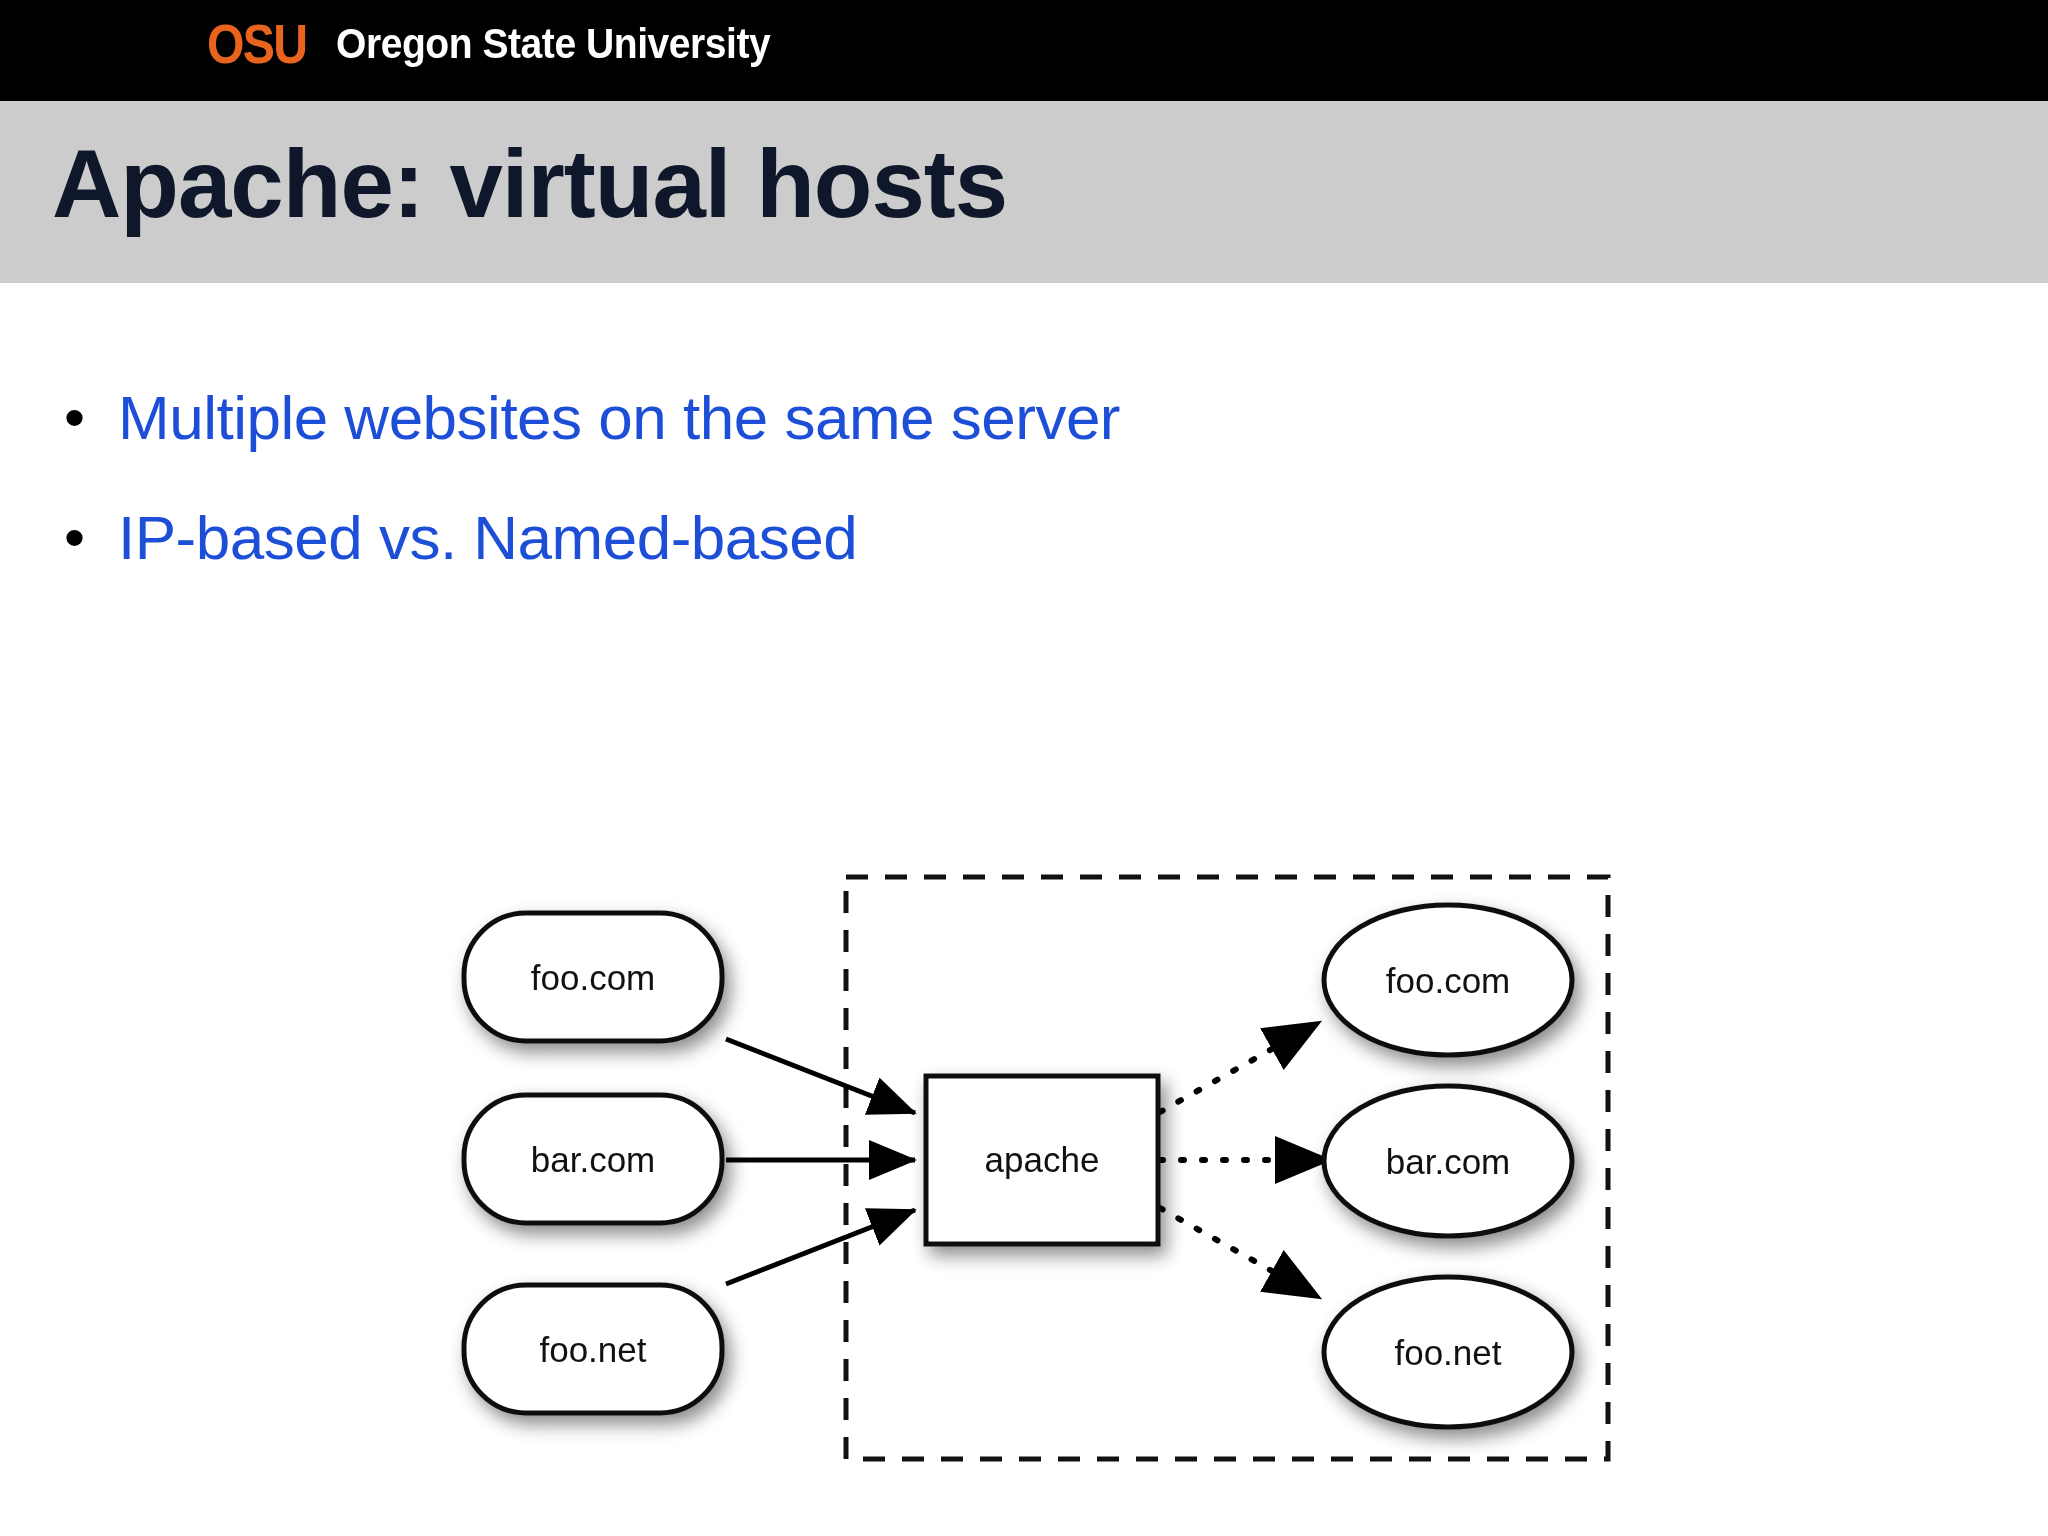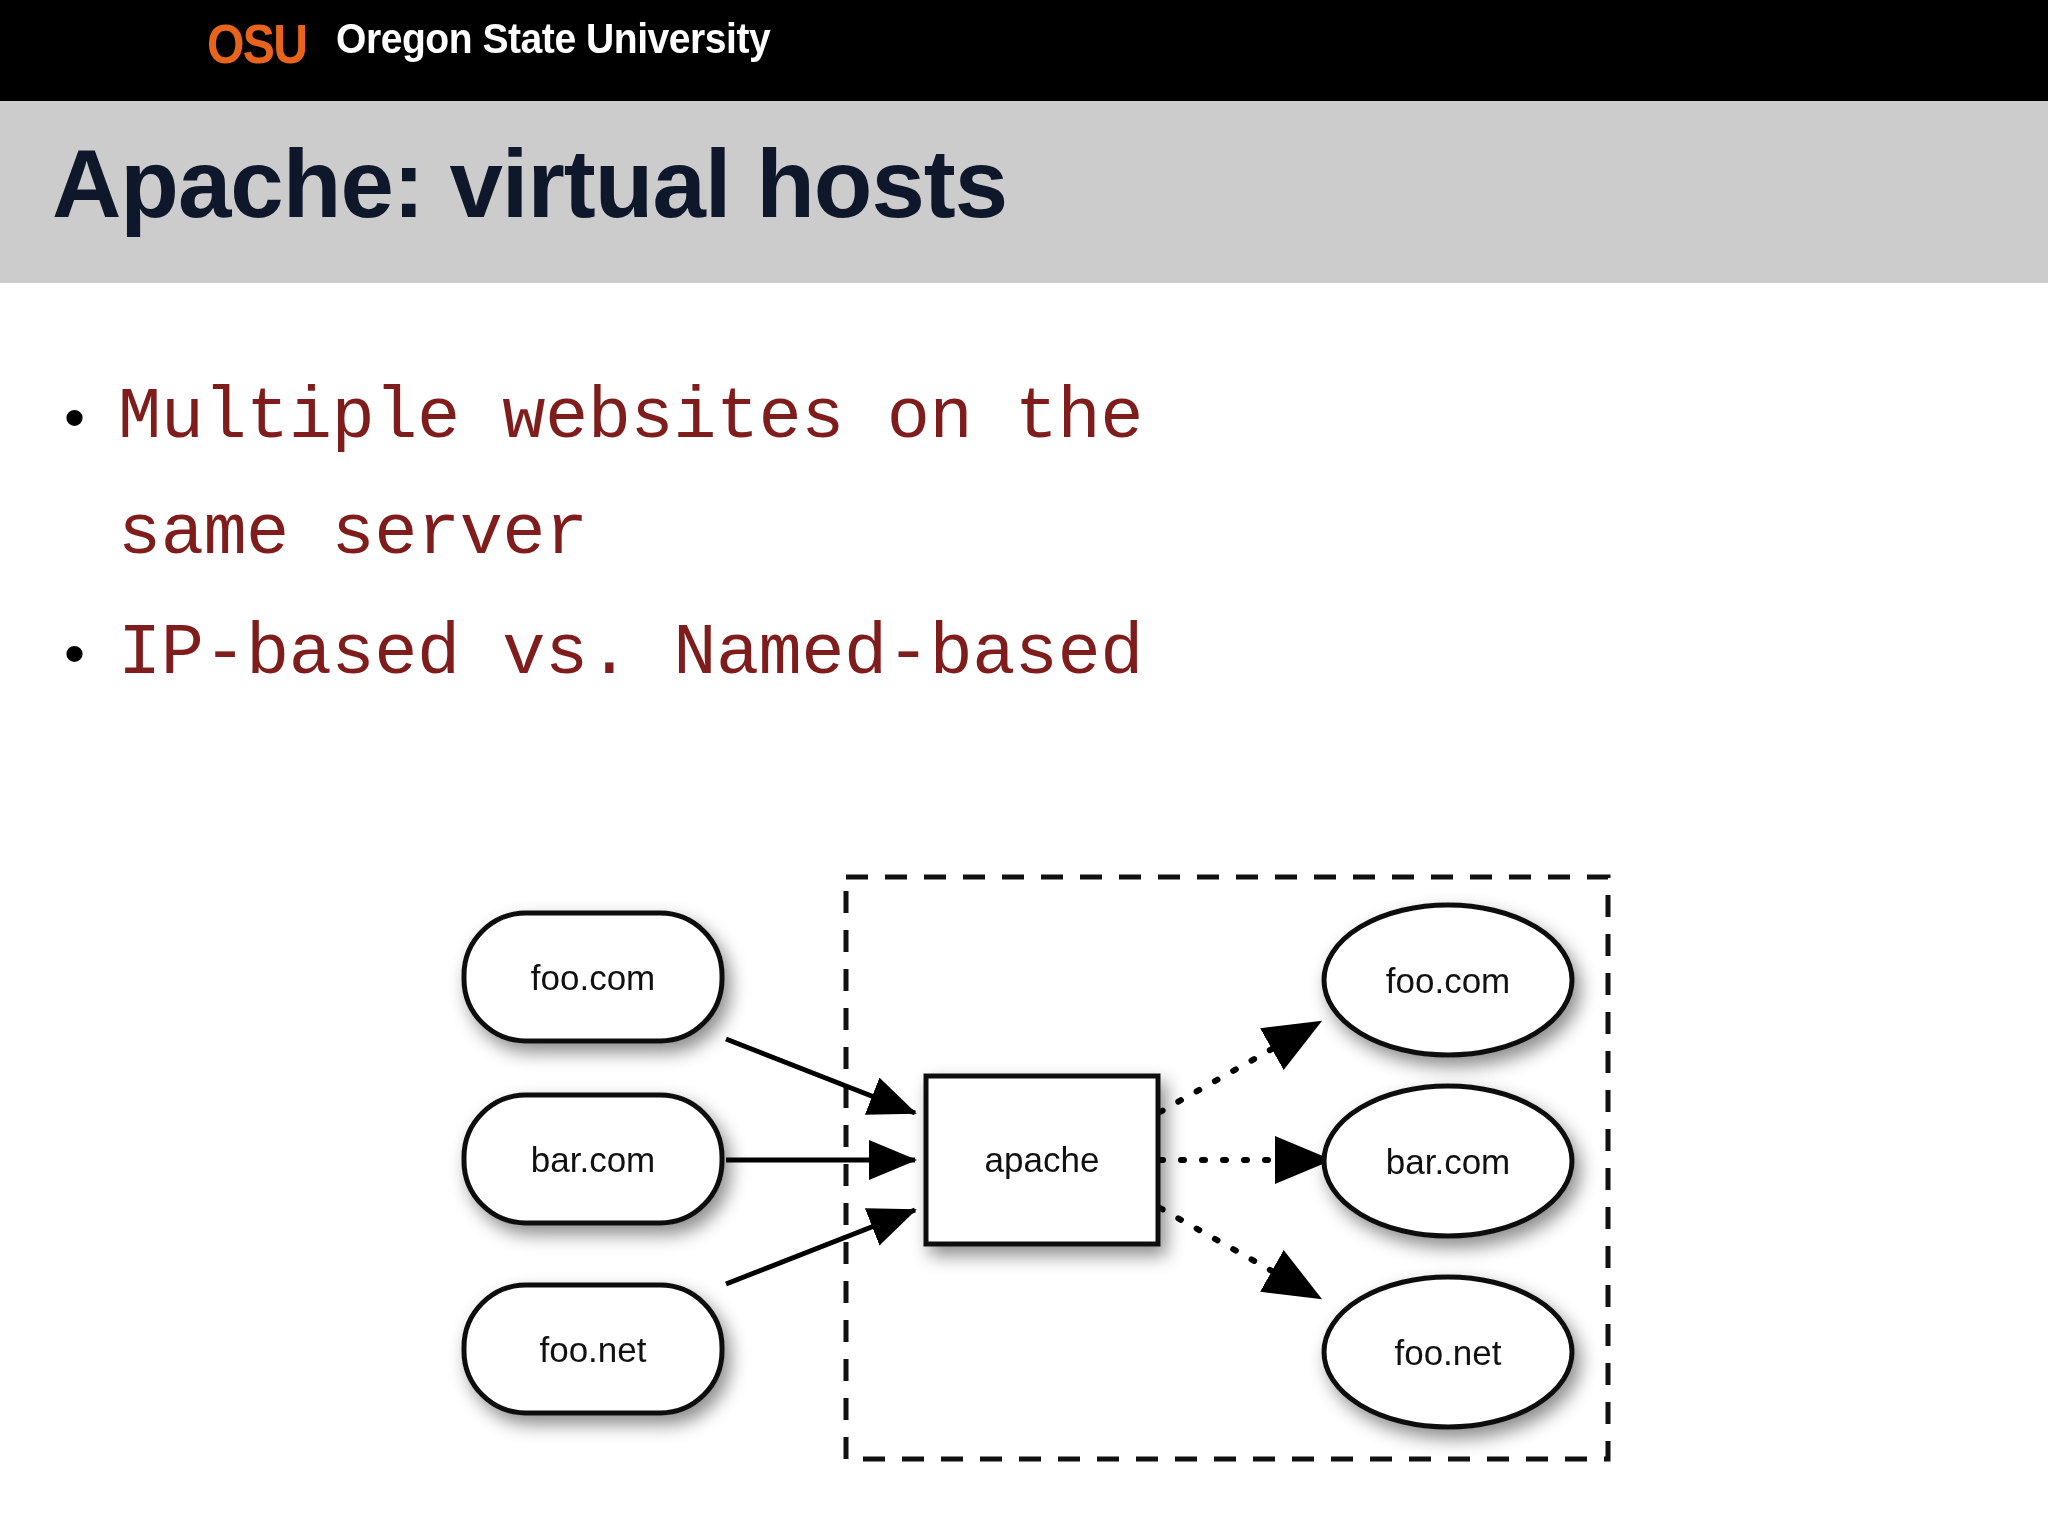--- a/index.html
+++ b/index.html
@@ -21,21 +21,21 @@
     left: 0; top: 0;
     width: 2048px;
     height: 101px;
     background: #000000;
   }
   #brand-lockup {
     position: absolute;
     left: 207px;
     top: 16px;
     display: flex;
-    align-items: flex-start;
+    align-items: center;
     gap: 14px;
   }
   #osu-mark {
     font-family: "Liberation Sans", sans-serif;
     font-weight: bold;
     font-size: 56px;
     line-height: 56px;
     color: #E8641C;
     letter-spacing: -2px;
     transform: scaleX(0.86);
@@ -90,24 +90,24 @@
     width: 62px;
     font-size: 60px;
     line-height: 116px;
     color: #000000;
     text-align: left;
     padding-left: 8px;
     box-sizing: border-box;
   }
   .bullet-text {
     flex: 1 1 auto;
-    font-family: Liberation Mono, monospace;
-    font-size: 72px;
+    font-family: Liberation Sans, sans-serif;
+    font-size: 62px;
     line-height: 116px;
-    color: #7f1d1d;
+    color: #1d4ed8;
     letter-spacing: -0.5px;
     max-width: 1200px;
   }
 
   
   #diagram {
     position: absolute;
     left: 0;
     top: 0;
     width: 1690px;

